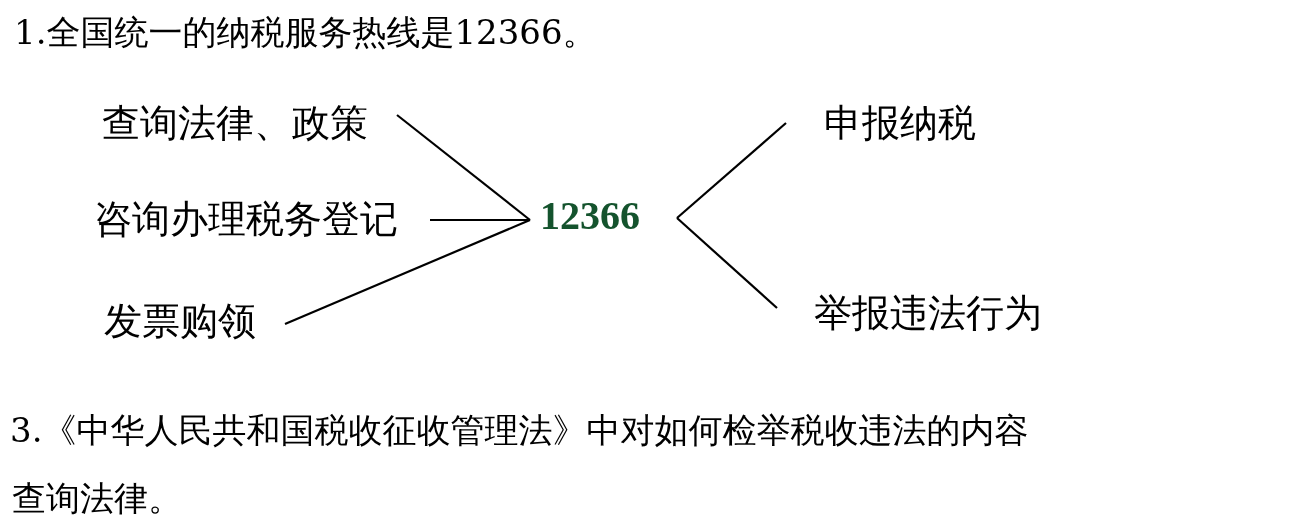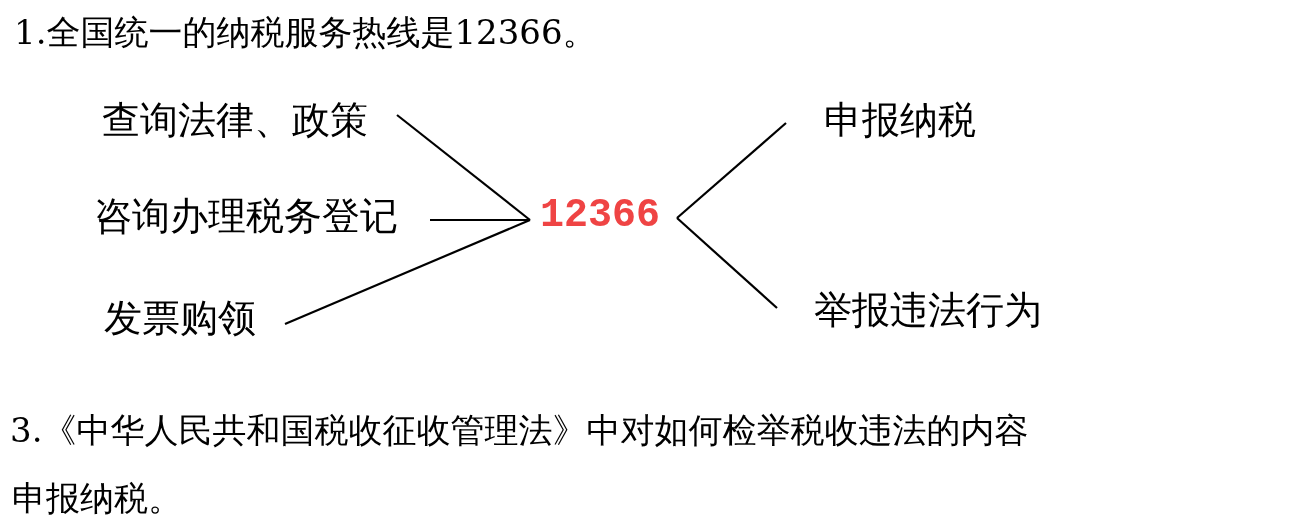--- a/index.html
+++ b/index.html
@@ -1,18 +1,18 @@
 <!DOCTYPE html>
 <html><head>
 <meta charset="utf-8">
 <style>
   html, body { margin: 0; padding: 0; background: #ffffff; }
   body { width: 1304px; height: 531px; position: relative; overflow: hidden; color: #000; }
   .serif { font-family: "DejaVu Serif", "Liberation Serif", serif; }
-  .sans { font-family: Liberation Mono, monospace; }
+  .sans { font-family: Liberation Serif, serif; }
   .abs { position: absolute; white-space: nowrap; }
   #line1 { left: 14px; top: 10px; font-size: 34px; line-height: 44px; text-align: center; }
   .node { font-size: 38px; line-height: 46px; }
   #n-left-0 { left: 102px; top: 100px; }
   #n-left-1 { left: 94px; top: 196px; }
   #n-left-2 { left: 104px; top: 298px; text-align: center; }
   #n-right-0 { left: 788px; top: 100px; margin-left: 36px; }
   #n-right-1 { left: 814px; top: 290px; }
   #center { left: 540px; top: 192px; font-size: 40px; line-height: 48px; font-weight: bold; }
   #line2 { left: 10px; top: 408px; font-size: 34px; line-height: 44px; }
@@ -31,19 +31,19 @@
     <line x1="285" y1="324" x2="530" y2="220"></line>
     <line x1="677" y1="218" x2="786" y2="123"></line>
     <line x1="677" y1="218" x2="777" y2="308"></line>
   </g>
 </svg>
 
 <div class="abs sans node" id="n-left-0">查询法律、政策</div>
 <div class="abs sans node" id="n-left-1">咨询办理税务登记</div>
 <div class="abs sans node" id="n-left-2">发票购领</div>
 
-<div class="abs sans" id="center" style="color:#ef4444">12366</div>
+<div class="abs sans" id="center" style="color:#14532d">12366</div>
 
 <div class="abs sans node" id="n-right-0">申报纳税</div>
 <div class="abs sans node" id="n-right-1">举报违法行为</div>
 
 <div class="abs serif" id="line2">3.《中华人民共和国税收征收管理法》中对如何检举税收违法的内容</div>
-<div class="abs serif" id="line3">申报纳税。</div>
+<div class="abs serif" id="line3">查询法律。</div>
 
 </body></html>

